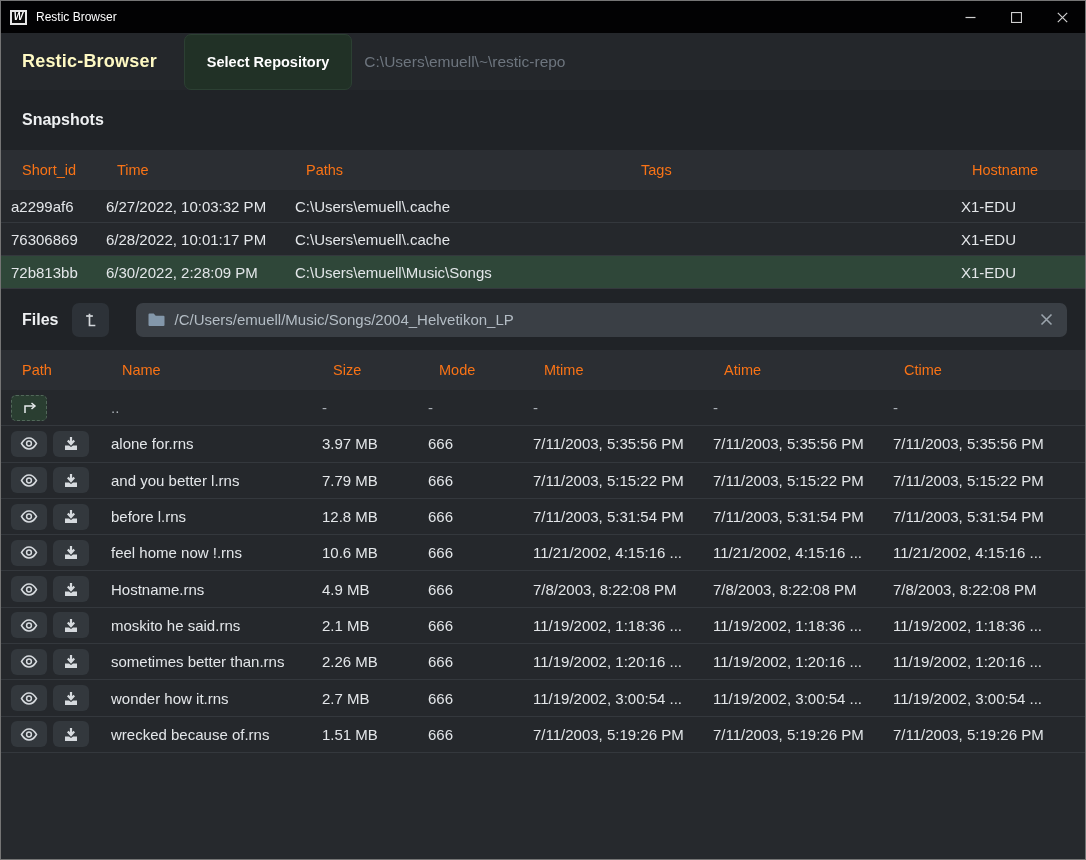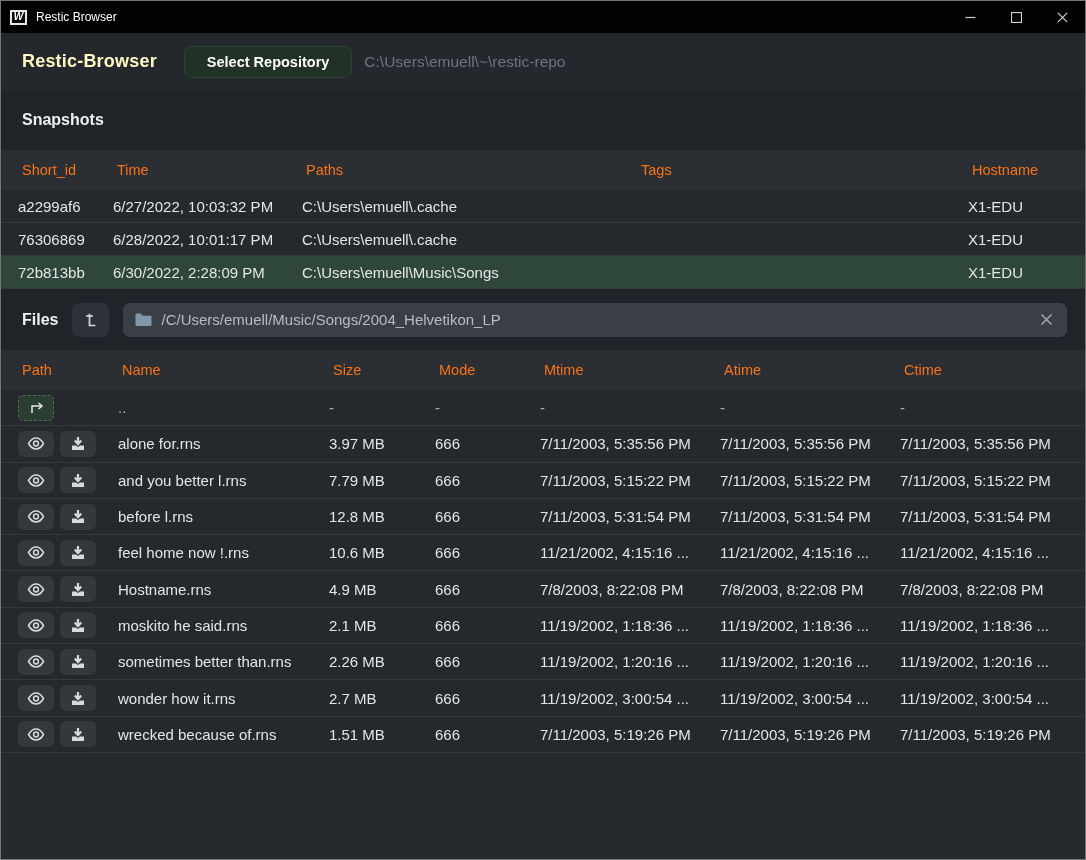--- a/index.html
+++ b/index.html
@@ -32,62 +32,62 @@
   }
   .tb-btn svg{ display:block; }
 
   
   .app-header{
     height:57px; background:#24272b; display:flex; align-items:center;
     padding:0 21px; flex:0 0 auto;
   }
   .app-title{ font-size:18px; font-weight:bold; color:#fef9c3; letter-spacing:.2px; }
   .select-repo-btn{
-    margin-left:27px; height:32px; padding:0 22px;
+    margin-left:27px; height:56px; padding:0 22px;
     background:#213126; color:#fff; font-weight:bold; font-size:14.5px;
     border:1px solid #2c4033; border-radius:7px;
     font-family:"Liberation Sans", sans-serif;
   }
   .repo-path{ margin-left:12px; font-size:15.5px; color:#6d757e; }
 
   
   .section-strip{
     background:#202327; flex:0 0 auto; display:flex; align-items:center;
     padding:0 21px;
   }
   .snap-strip{ height:60px; }
   .section-title{ font-size:16px; font-weight:bold; color:#eef0f2; }
 
   
   .thead{
     background:#2b2e33; color:#f97316; font-size:14.5px;
     display:grid; align-items:center; padding:0 21px; flex:0 0 auto;
   }
   .row{
-    display:grid; align-items:center; padding:0 17px;
+    display:grid; align-items:center; padding:0 10px;
     background:#25282c; font-size:15px; color:#e3e6e9;
     border-bottom:1px solid #34383d;
   }
   .cell{ white-space:nowrap; overflow:hidden; }
 
   
   .snap-grid{ grid-template-columns:95px 189px 335px 331px 1fr; }
   .snap-thead{ height:40px; }
   .snap-row{ height:33px; }
   .snap-row.selected{ background:#2f4739; }
 
   
   .files-strip{ height:61px; background:#202327; display:flex; align-items:center; padding:0 18px 0 21px; gap:14px; }
   .tree-btn{
     width:37px; height:34px; border:none; border-radius:7px; background:#2d3238;
     display:flex; align-items:center; justify-content:center; flex:0 0 auto;
   }
   .path-field{
     flex:1; height:34px; background:#3a3f45; border-radius:7px;
-    display:flex; align-items:center; padding:0 12px; gap:9px;
+    display:flex; align-items:center; padding:0 12px; gap:9px;margin-left:13px;
   }
   .path-input{
     flex:1; background:transparent; border:none; outline:none;
     color:#b4bdc5; font-size:15px; font-family:"Liberation Sans", sans-serif;
   }
   .clear-btn{ background:transparent; border:none; display:flex; align-items:center; padding:2px; }
 
   
   .files-grid{ grid-template-columns:100px 211px 106px 105px 180px 180px 1fr; }
   .files-thead{ height:40px; }

